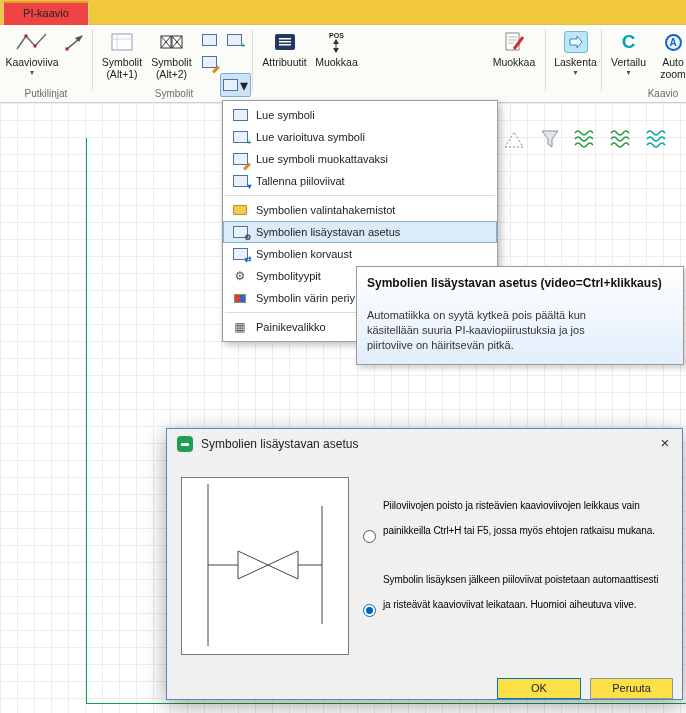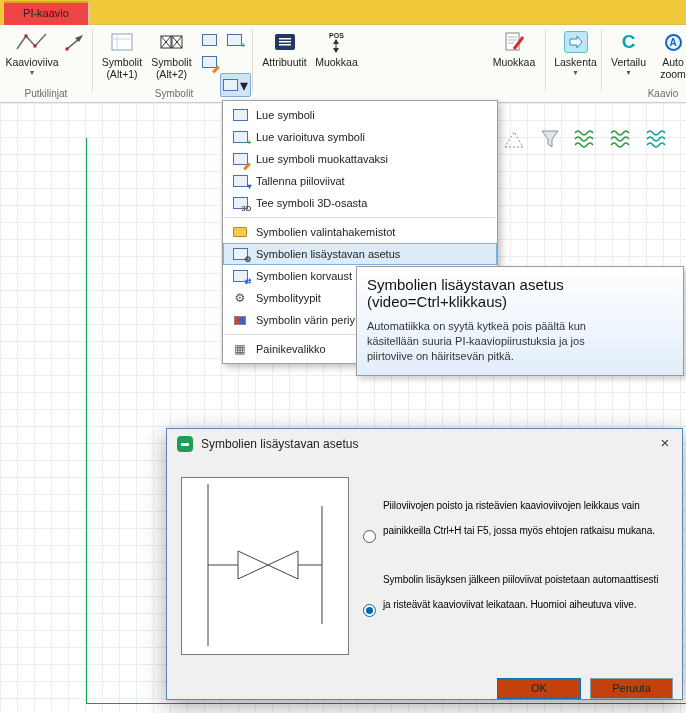--- a/index.html
+++ b/index.html
@@ -42,38 +42,38 @@
   .mitem{display:flex;align-items:center;height:22px;padding:0 8px 0 7px;font-size:11px;cursor:pointer;border:1px solid transparent}
   .mitem .mi{width:18px;height:16px;display:flex;align-items:center;justify-content:center;position:relative;flex:none;margin-right:7px}
   .mitem.hl{background:#dcebf8;border:1px solid #7eb0dd}
   .msep{height:1px;background:#dcdcdc;margin:3px 2px}
   .folder{width:14px;height:10px;background:#f8c94d;border:1px solid #b8901f;border-radius:1px}
   .colorbit{width:12px;height:9px;background:linear-gradient(90deg,#d04038 50%,#3a62c4 50%);border:1px solid #888}
   .mglyph{font-size:12px;color:#555;line-height:12px}
 
   
   .tooltip{position:absolute;left:356px;top:266px;width:328px;background:linear-gradient(#ffffff,#e2eefb);border:1px solid #9b9b9b;box-shadow:3px 3px 6px rgba(0,0,0,.2);padding:9px 10px;z-index:30}
-  .tt-title{font-size:15px;font-weight:normal;color:#111;margin-bottom:9px}
+  .tt-title{font-size:12px;font-weight:bold;color:#111;margin-bottom:18px}
   .tt-body{white-space:pre-line;font-size:11px;line-height:15px;color:#333;margin-bottom:10px}
   .tt-body:last-child{margin-bottom:2px}
 
   
   .dialog{position:absolute;left:166px;top:428px;width:517px;height:272px;background:#f0f0f0;border:1px solid #5a86b4;box-shadow:0 6px 22px rgba(0,0,0,.35);z-index:40}
   .dlg-title{position:absolute;left:0;top:0;width:100%;height:30px;display:flex;align-items:center;padding-left:10px}
   .dlg-logo{width:16px;height:16px;border-radius:4px;background:#1f9d55;position:relative;flex:none}
   .dlg-logo::after{content:"";position:absolute;left:4px;top:7px;width:8px;height:3px;background:#fff;border-radius:1px}
   .dlg-title-text{font-size:12px;margin-left:8px}
   .dlg-close{position:absolute;right:0;top:0;width:34px;height:28px;text-align:center;line-height:28px;font-size:15px;color:#333;cursor:pointer}
   .dlg-img{position:absolute;left:14px;top:48px;width:168px;height:178px;background:#fff;border:1px solid #7a7a7a}
   .radio-row{position:absolute;left:196px;display:flex;align-items:flex-end;cursor:pointer}
   .radio{width:13px;height:13px;border-radius:50%;border:1px solid #555;background:#fff;margin-top:6px;flex:none;position:relative}
   .radio.sel{border:1px solid #0067b8}
   .radio.sel::after{content:"";position:absolute;left:2px;top:2px;width:7px;height:7px;border-radius:50%;background:#0067b8}
   .radio-text{margin-left:7px;font-size:10px;letter-spacing:-0.1px;line-height:25px;white-space:pre;color:#000}
-  .btn{position:absolute;top:249px;height:21px;font-size:11px;font-family:"Liberation Sans",sans-serif;background:#c2410c;cursor:pointer;text-align:center;line-height:19px}
+  .btn{position:absolute;top:249px;height:21px;font-size:11px;font-family:"Liberation Sans",sans-serif;background:#fde047;cursor:pointer;text-align:center;line-height:19px}
   .btn.ok{left:330px;width:84px;border:1px solid #0072c6}
   .btn.cancel{left:423px;width:83px;border:1px solid #8a9aa8}
 </style>
 </head>
 <body>
 
 <div class="screen">
 
   <div class="tabbar">
     <div class="tab">PI-kaavio</div>
@@ -268,28 +268,20 @@
         </span>
       <span>Lue symboli muokattavaksi</span>
     </div>
     <div class="mitem">
       <span class="mi">
           <span class="stamp">
             <span class="badge" style="color:#1464c8">▾</span>
           </span>
         </span>
       <span>Tallenna piiloviivat</span>
-    </div>
-    <div class="mitem">
-      <span class="mi">
-          <span class="stamp">
-            <span class="badge" style="color:#555">3D</span>
-          </span>
-        </span>
-      <span>Tee symboli 3D-osasta</span>
     </div>
     <div class="msep"></div>
     <div class="mitem">
       <span class="mi">
           <span class="folder"></span>
         </span>
       <span>Symbolien valintahakemistot</span>
     </div>
     <div class="mitem hl">
       <span class="mi">

